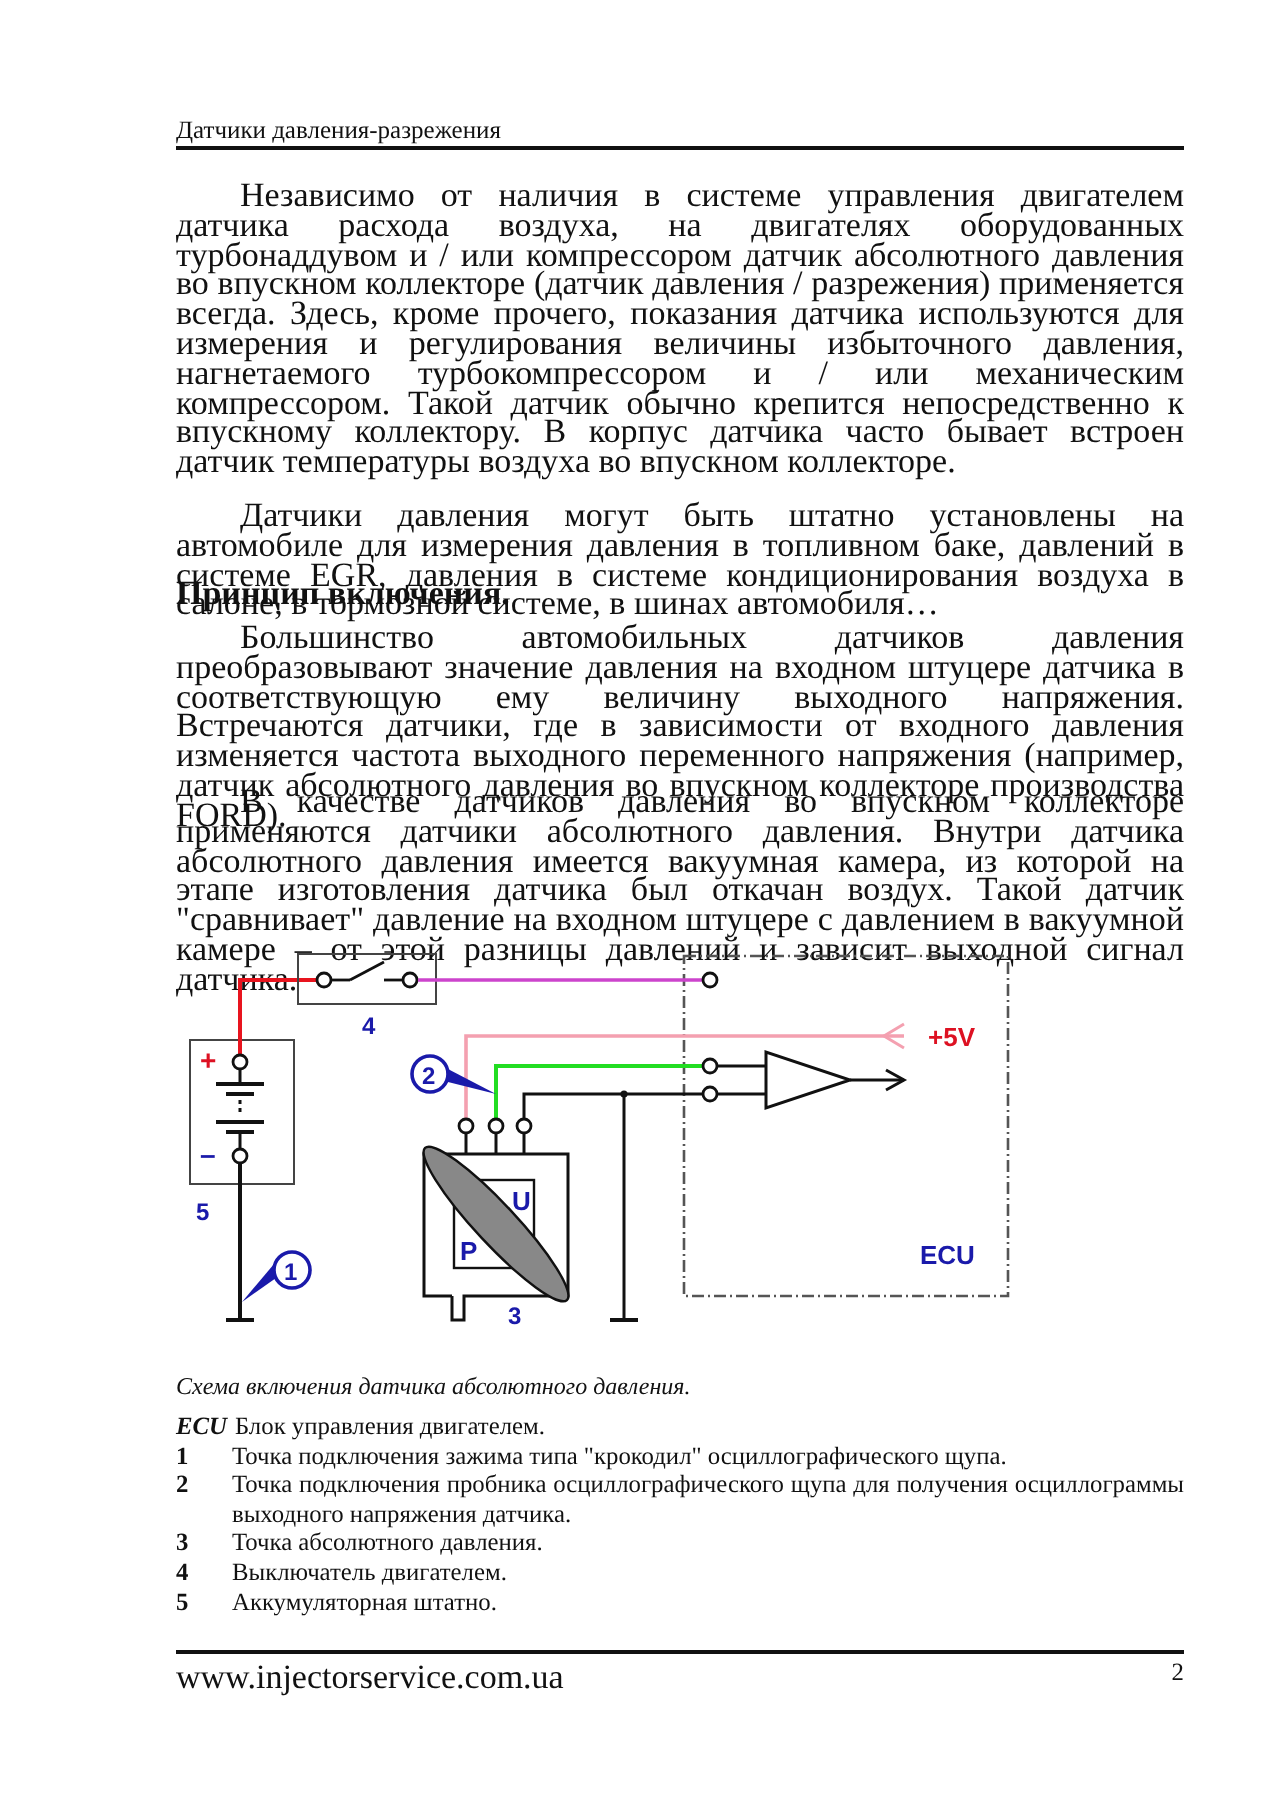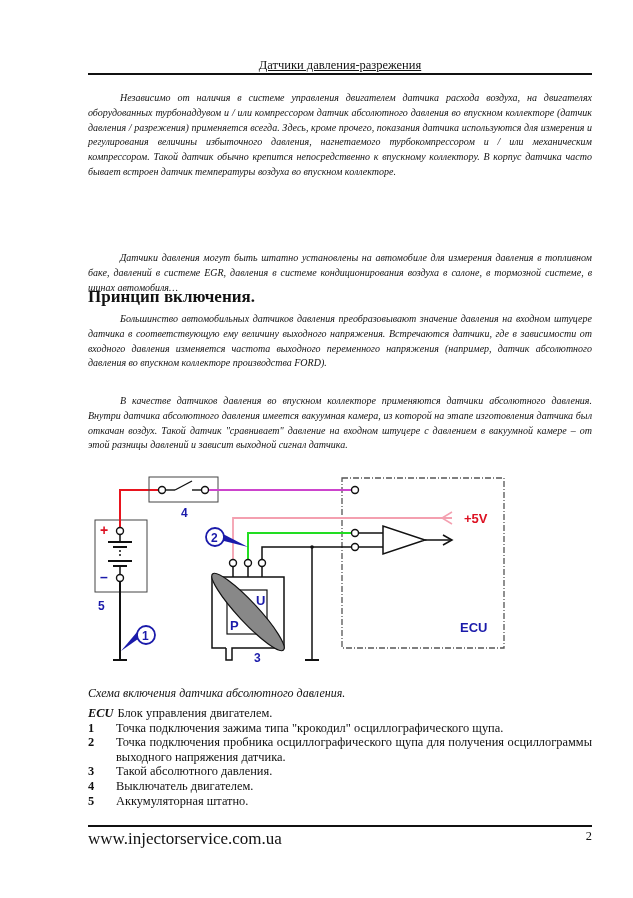--- a/index.html
+++ b/index.html
@@ -1,25 +1,25 @@
 <!DOCTYPE html>
 <html><head>
   <meta charset="utf-8">
   <style>
     html, body { margin: 0; padding: 0; background: #ffffff; }
     body { width: 633px; height: 898px; position: relative; overflow: hidden;
            font-family: "Liberation Serif", "DejaVu Serif", serif; color: #111; }
     .page { position: absolute; left: 0; top: 0; width: 633px; height: 898px; }
-    .header-title { position: absolute; left: 88px; width: 504px; top: 58px; text-align: center;
-                    font-size: 12.5px; line-height: 14px; text-decoration: underline; }
+    .header-title { position: absolute; left: 88px; width: 504px; top: 58px; text-align: left;
+                    font-size: 12.5px; line-height: 14px; }
     .rule { position: absolute; left: 88px; width: 504px; height: 2px; background: #111; }
     .rule.top { top: 73px; }
     .rule.bottom { top: 825px; }
-    .para { position: absolute; left: 88px; width: 504px; font-size: 10px; line-height: 14.8px;
-            text-align: justify; text-indent: 32px; margin: 0; font-style: italic; }
+    .para { position: absolute; left: 88px; width: 504px; font-size: 17px; line-height: 14.8px;
+            text-align: justify; text-indent: 32px; margin: 0; }
     .p1 { top: 91px; }
     .p2 { top: 208px; margin-top: 43px; }
     .p3 { top: 312px; }
     .p4 { top: 394px; }
     .section-title { position: absolute; left: 88px; top: 287px; font-size: 17px; font-weight: bold; margin: 0; }
     .diagram { position: absolute; left: 88px; top: 470px; width: 440px; height: 200px; }
     .caption { position: absolute; left: 88px; top: 686px; font-size: 12px; font-style: italic; }
     .legend { position: absolute; left: 88px; top: 706px; width: 504px; font-size: 12.4px; line-height: 14.6px; }
     .legend .row { display: flex; }
     .legend .num { width: 28px; font-weight: bold; font-style: normal; flex: none; }
@@ -131,21 +131,21 @@
     <div class="row">
       <span class="num">1</span>
       <span class="txt">Точка подключения зажима типа "крокодил" осциллографического щупа.</span>
     </div>
     <div class="row">
       <span class="num">2</span>
       <span class="txt">Точка подключения пробника осциллографического щупа для получения осциллограммы выходного напряжения датчика.</span>
     </div>
     <div class="row">
       <span class="num">3</span>
-      <span class="txt">Такой абсолютного давления.</span>
+      <span class="txt">Точка абсолютного давления.</span>
     </div>
     <div class="row">
       <span class="num">4</span>
       <span class="txt">Выключатель двигателем.</span>
     </div>
     <div class="row">
       <span class="num">5</span>
       <span class="txt">Аккумуляторная штатно.</span>
     </div>
   </div>

